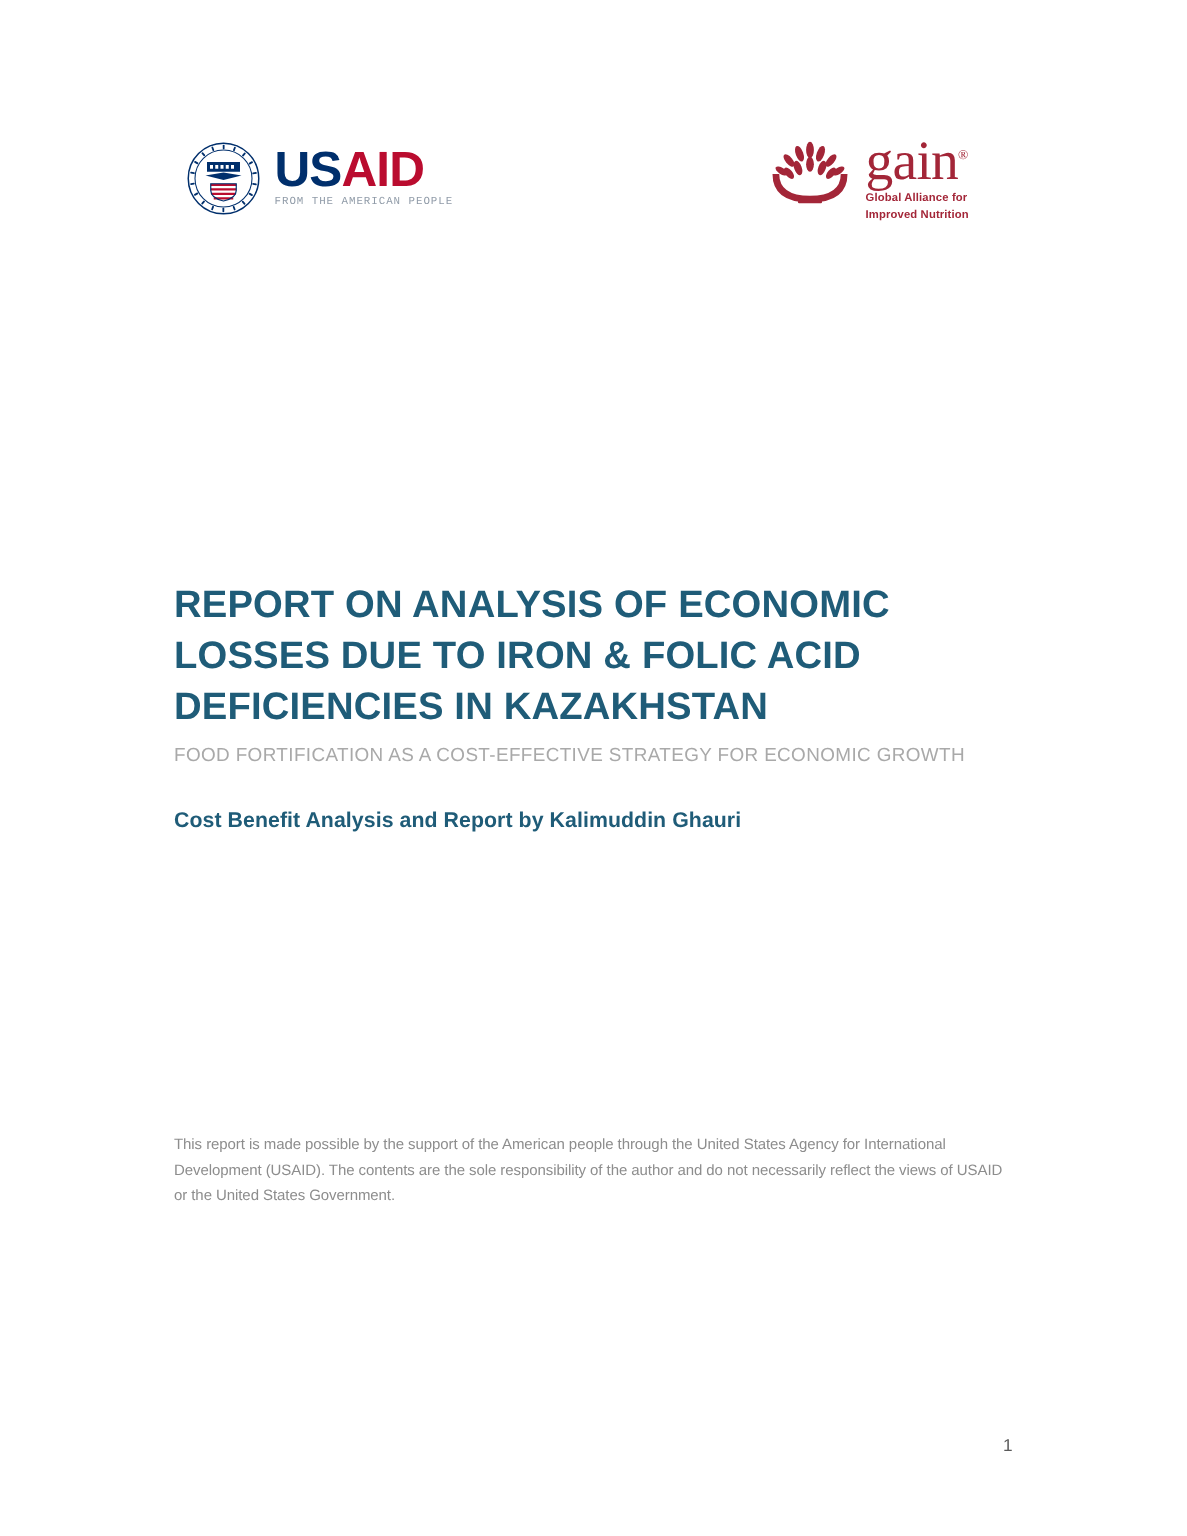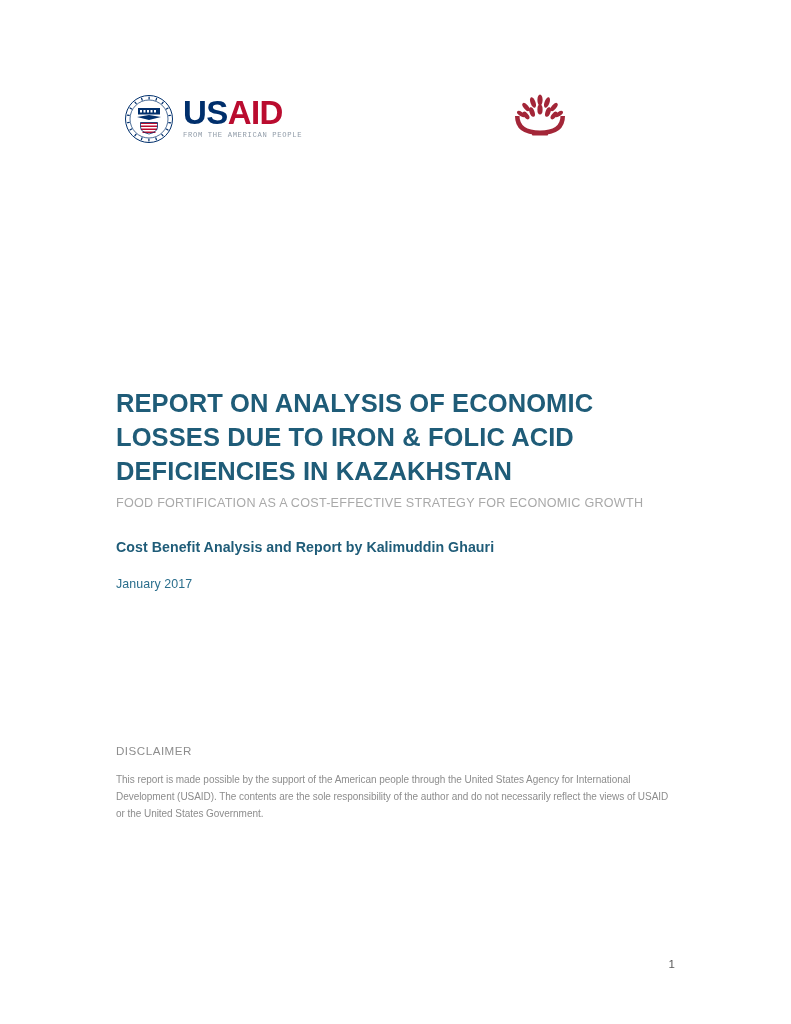--- a/index.html
+++ b/index.html
@@ -280,35 +280,40 @@
               <ellipse cx="18" cy="42" rx="4.2" ry="9" transform="rotate(-58 18 42)"></ellipse>
               <ellipse cx="94" cy="42" rx="4.2" ry="9" transform="rotate(58 94 42)"></ellipse>
             </g>
 
             <path d="M6 46 q0 38 50 38 q50 0 50 -38 h-9 q0 29 -41 29 q-41 0 -41 -29 z"></path>
 
             <rect x="40" y="76" width="32" height="9" rx="1.5"></rect>
           </g>
         </svg>
       </div>
+      <div class="gain-textblock">
+        <div class="gain-word"><span>gain</span><span class="reg">®</span></div>
+        <div class="gain-tag">
+          <div>Global Alliance for</div>
+          <div>Improved Nutrition</div>
+        </div>
+      </div>
     </div>
 
   </div>
 
   <div class="title-block">
     <h1 class="doc-title">
       <span>REPORT ON ANALYSIS OF ECONOMIC</span><br>
       <span>LOSSES DUE TO IRON &amp; FOLIC ACID</span><br>
       <span>DEFICIENCIES IN KAZAKHSTAN</span>
     </h1>
     <p class="doc-subtitle">FOOD FORTIFICATION AS A COST-EFFECTIVE STRATEGY FOR ECONOMIC GROWTH</p>
     <p class="doc-author">Cost Benefit Analysis and Report by Kalimuddin Ghauri</p>
-    <p class="doc-date">January 2017</p>
   </div>
 
   <div class="disclaimer-block">
-    <p class="disclaimer-heading">DISCLAIMER</p>
     <p class="disclaimer-body">This report is made possible by the support of the American people through the United States Agency for International Development (USAID). The contents are the sole responsibility of the author and do not necessarily reflect the views of USAID or the United States Government.</p>
   </div>
 
   <div class="page-number">1</div>
 
 </div>
 
 </body></html>

